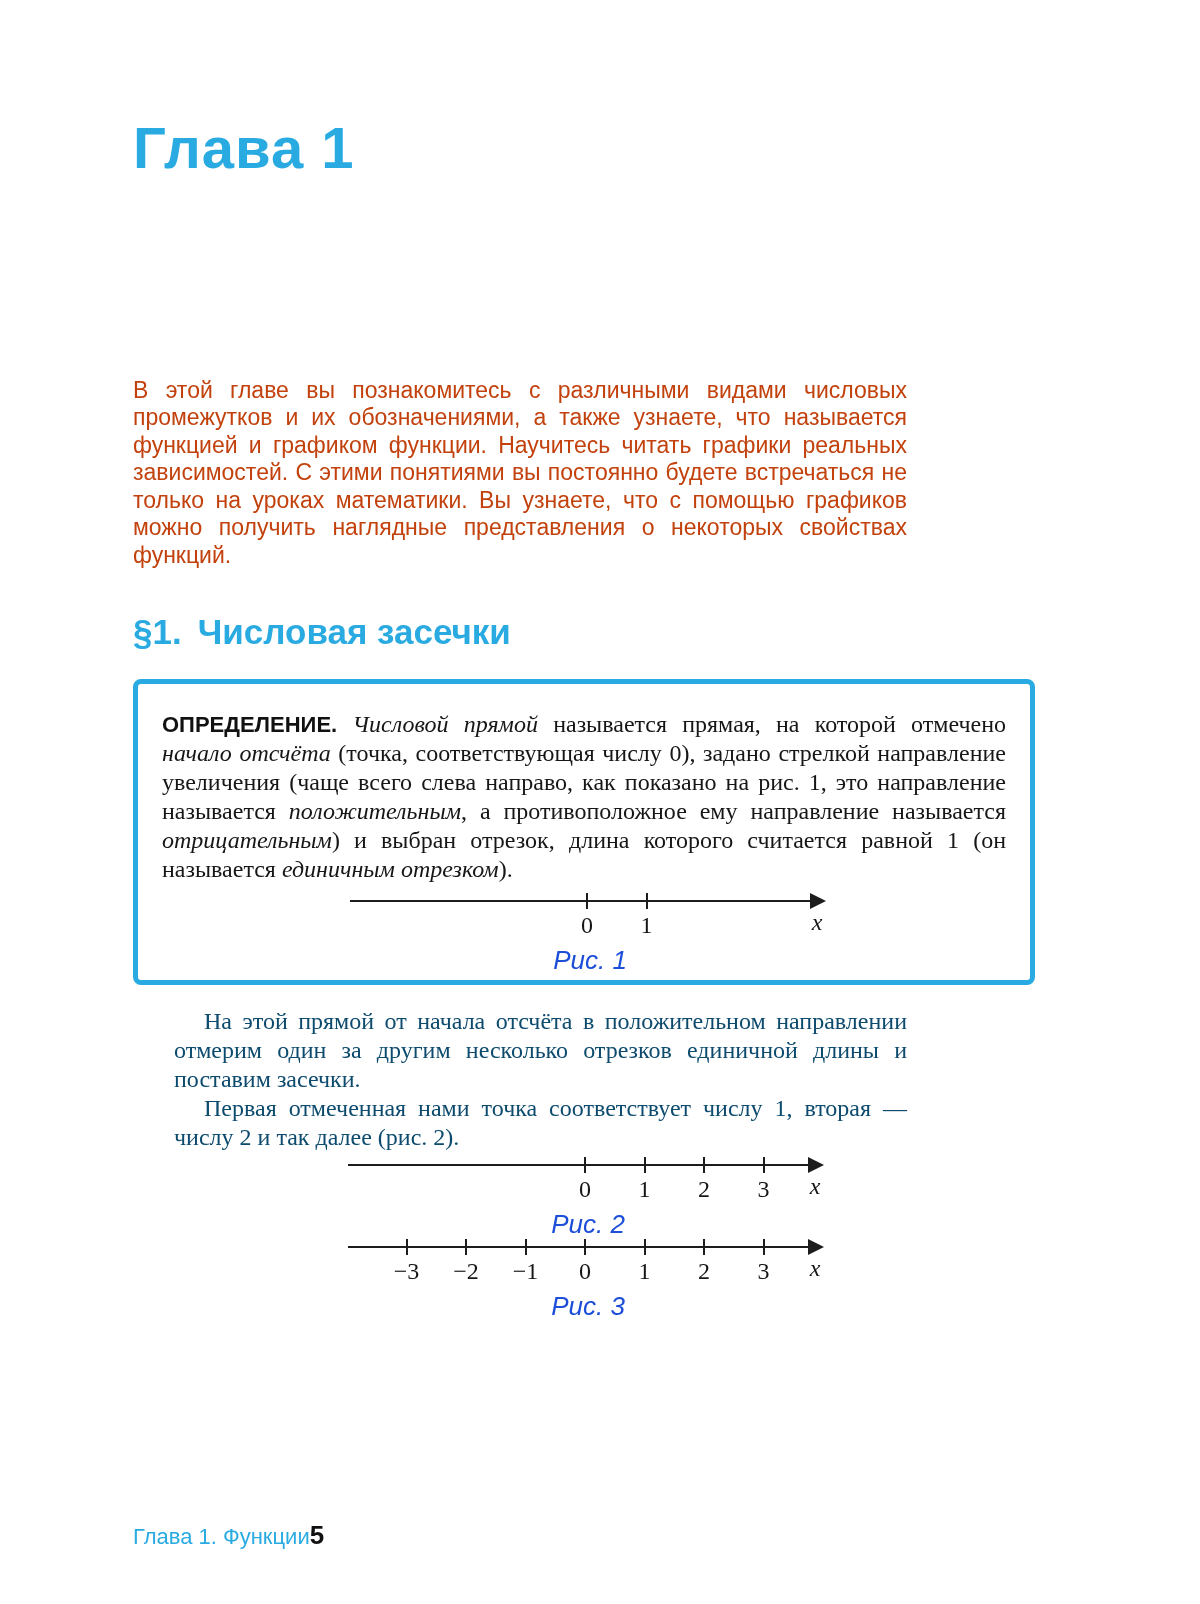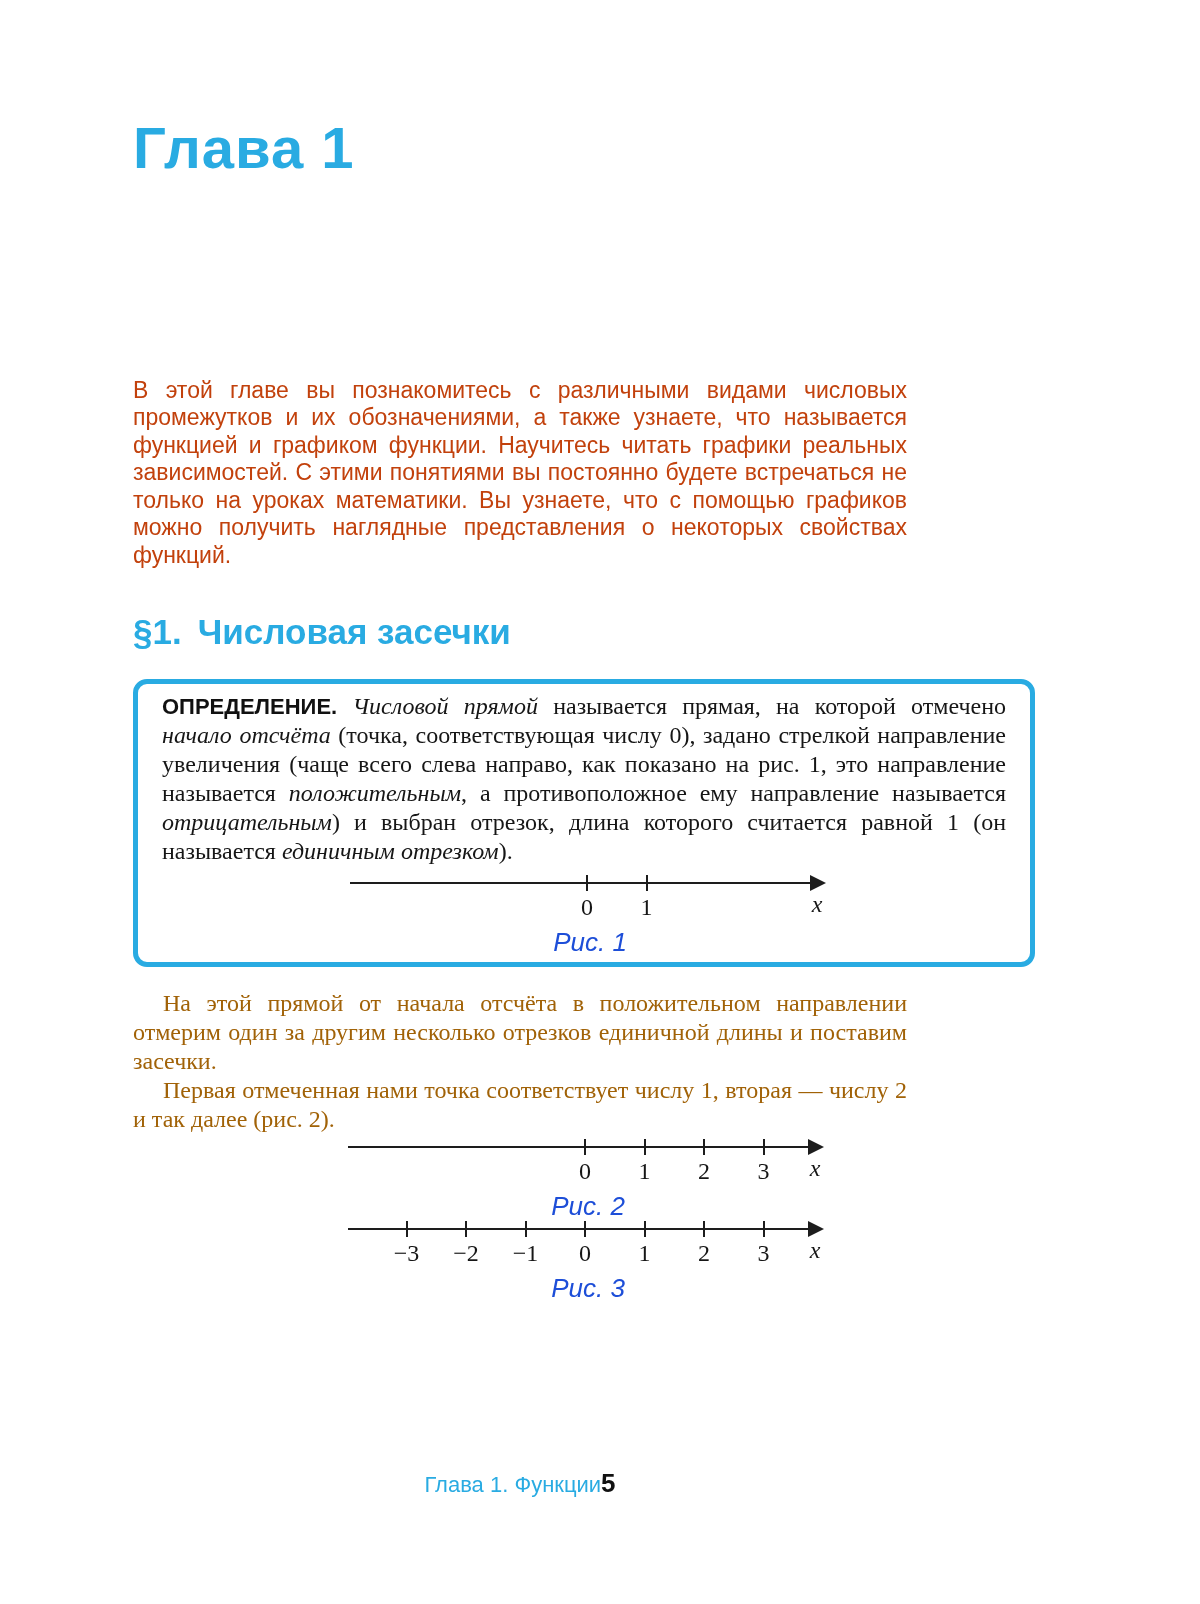--- a/index.html
+++ b/index.html
@@ -38,40 +38,41 @@
     margin-top:44px;
     font:bold 35px/38px "Liberation Sans","DejaVu Sans",sans-serif;
     color:#29abe2;
   }
   .section-heading .sec-num{ margin-right:16px; }
   
   .def-box{
     margin-top:28px;
     width:902px;
     border:5px solid #29abe2;
-    border-radius:14px;
-    padding:8px 24px 0 24px;
+    border-radius:8px;
+    padding:26px 24px 0 24px;
     background:#fff;
   }
   .def-text{
     font:24px/29px "Liberation Serif","DejaVu Serif",serif;
     text-align:justify;
     color:#161616;
   }
   .def-text .def-label{
     font:bold 22px "Liberation Sans","DejaVu Sans",sans-serif;
     color:#111;
   }
   .def-text .em{ font-style:italic; }
   
   .body-par{
     font:24px/29px "Liberation Serif","DejaVu Serif",serif;
     text-align:justify;
     text-indent:30px;
-    color:#a16207;
+    color:#0c4a6e;
+    margin-left:41px;
   }
   .par-after-box{ margin-top:22px; }
   .par-fig3{ margin-top:10px; }
   
   .figure{ position:relative; width:480px; height:92px; }
   .fig-in-box{ margin-top:4px; margin-left:188px; }
   .fig-flow{ margin-left:215px; }
   .fig-3{ margin-top:-10px; }
   .axis-line{
     position:absolute; left:0; top:12px;
@@ -103,22 +104,22 @@
   }
   .fig-caption{
     position:absolute; left:240px; top:57px;
     transform:translateX(-50%);
     font:italic 26px "Liberation Sans","DejaVu Sans",sans-serif;
     color:#1d4ed8;
     white-space:nowrap;
   }
   
   .footer{
-    position:absolute; left:133px; right:165px; top:1468px;
-    display:flex; justify-content:center; align-items:baseline;
+    position:absolute; left:133px; right:165px; top:1520px;
+    display:flex; justify-content:flex-start; align-items:baseline;
   }
   .footer-left{
     font:22px "Liberation Sans","DejaVu Sans",sans-serif;
     color:#29abe2;
   }
   .footer-page{
     font:bold 26px "Liberation Sans","DejaVu Sans",sans-serif;
     color:#111;
   }
 </style>

